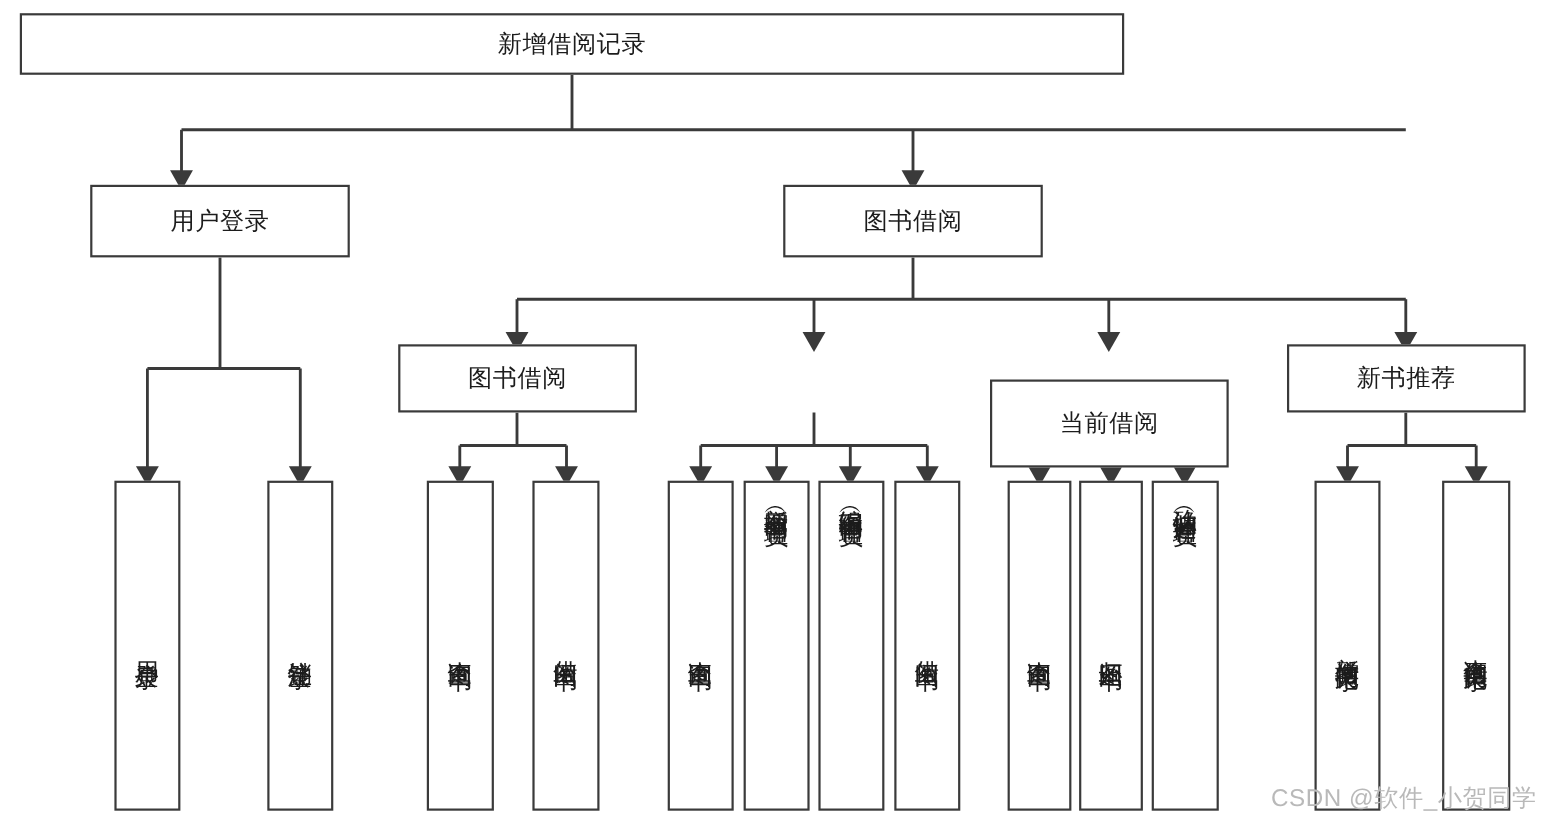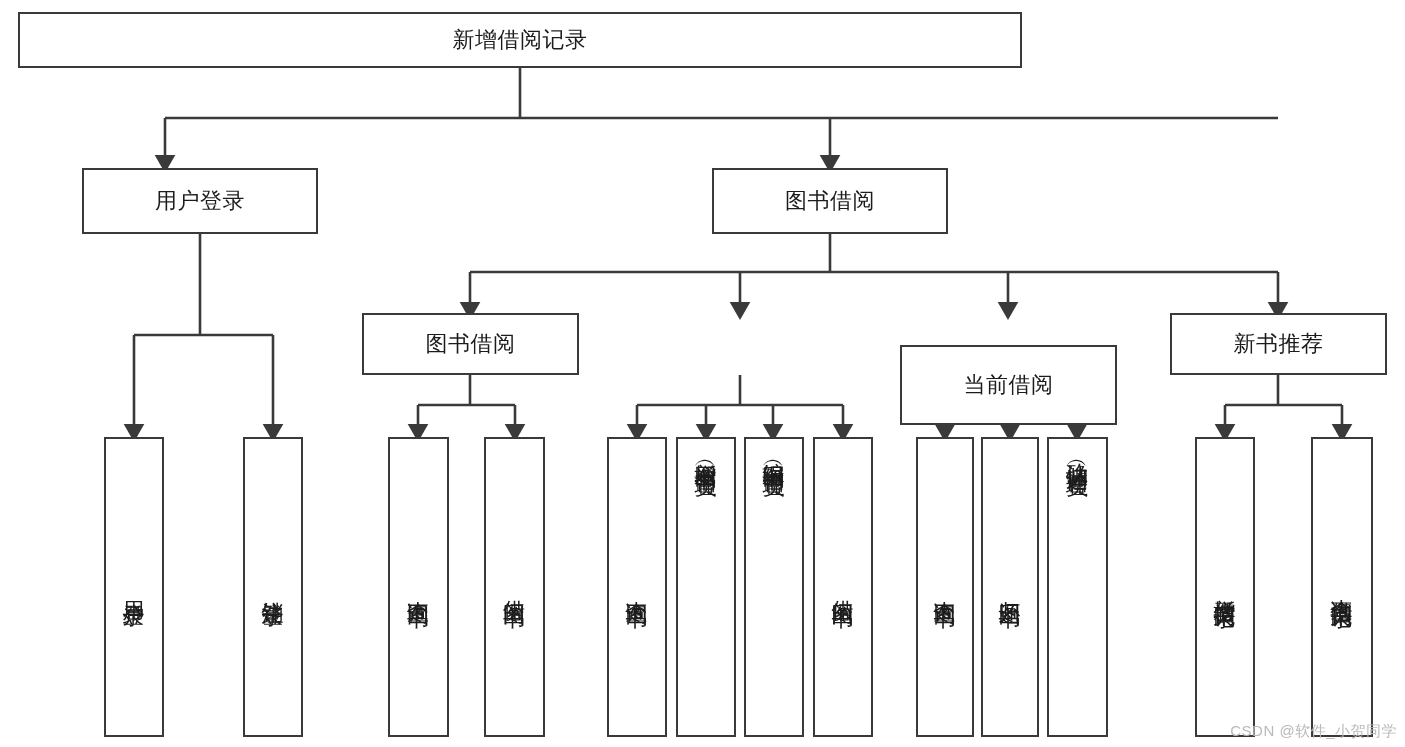--- a/index.html
+++ b/index.html
@@ -58,21 +58,21 @@
     letter-spacing: 2px;
   }
   .node-box.vertical.centered {
     align-items: center;
     padding-top: 0;
   }
   #watermark {
     position: absolute;
     right: 8px;
     bottom: 6px;
-    font-size: 15px;
+    font-size: 22px;
     color: #b9b9b9;
     letter-spacing: 0.5px;
     white-space: nowrap;
     pointer-events: none;
   }
 </style>
 </head>
 <body>
 
 <div id="diagram-root">

